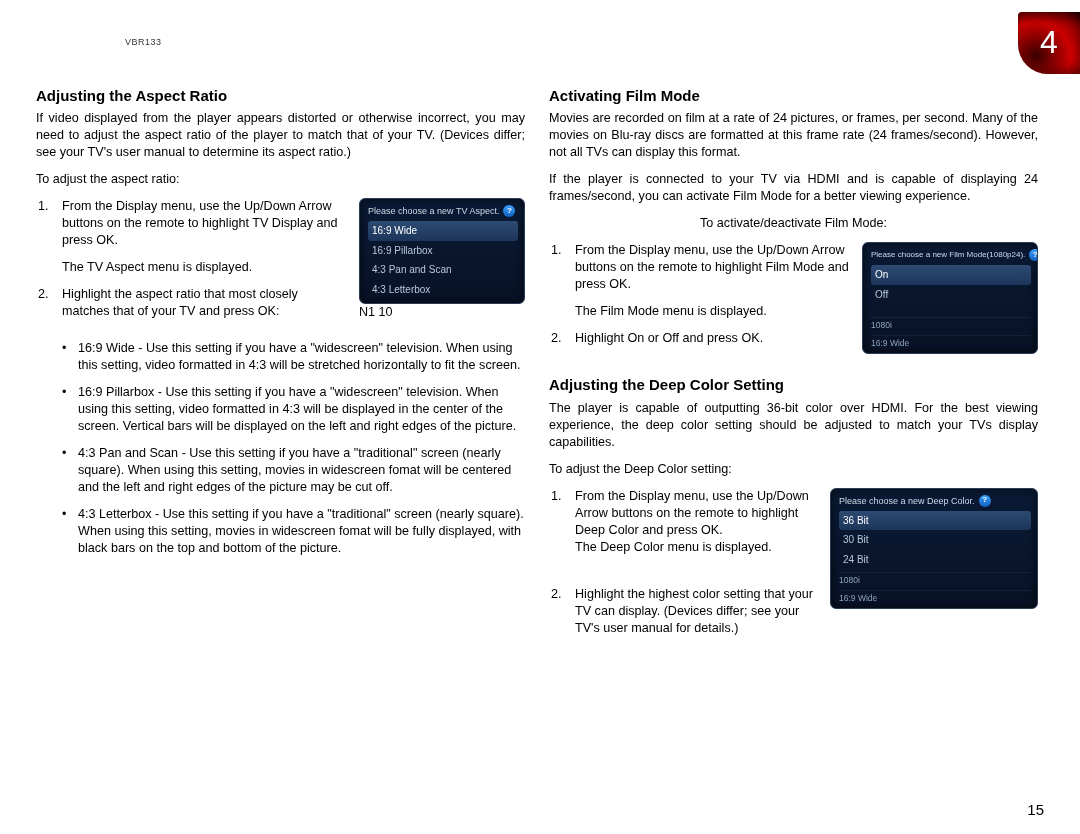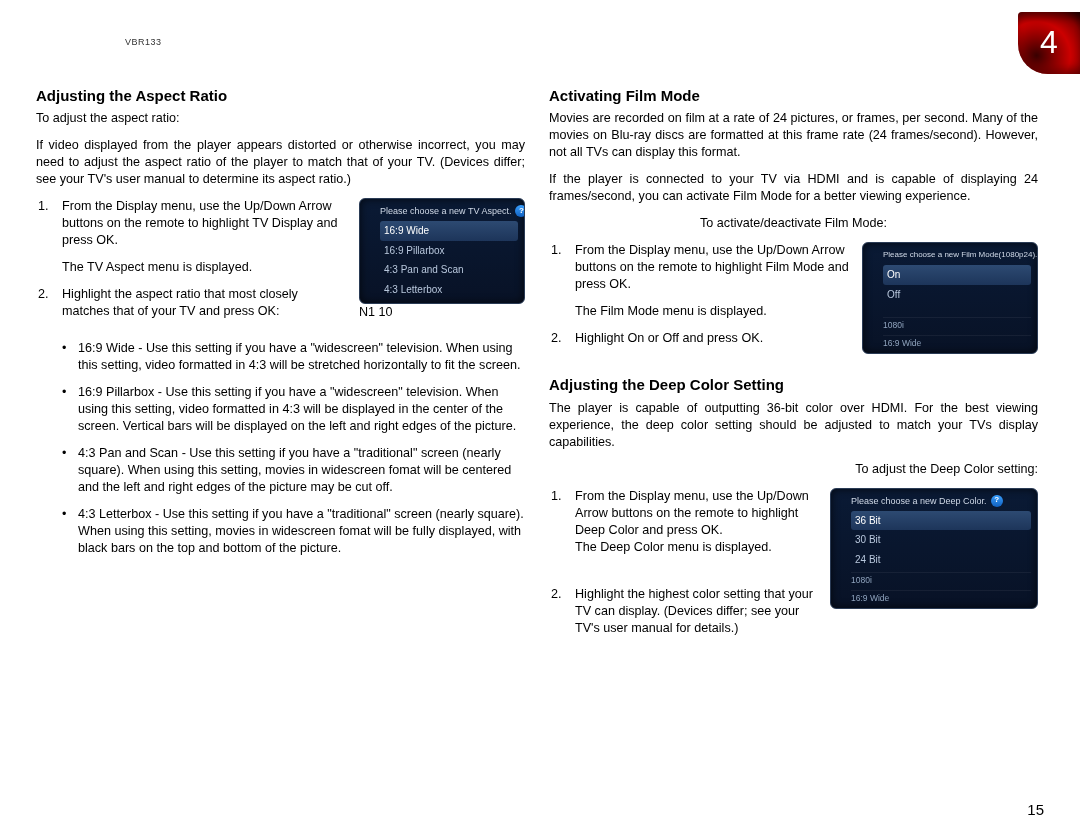--- a/index.html
+++ b/index.html
@@ -62,21 +62,21 @@
   .step-text { flex: 1; }
 
   
   .shot {
     width: 166px;
     border-radius: 6px;
     overflow: hidden;
     background: linear-gradient(180deg,#0a1a35 0%, #081226 100%);
     color: #dfe6ee;
     font-size: 9px;
-    padding: 6px 6px 4px 20px;
+    padding: 6px 6px 4px 8px;
     box-shadow: inset 0 0 8px rgba(0,0,0,.7);
     border: 1px solid #2a3b55;
     font-family: Arial, sans-serif;
   }
   .shot .title-row { display:flex; align-items:center; gap:4px; margin-bottom:4px; font-size:9px; color:#cfd8e6; white-space:nowrap; }
   .shot .help { width:12px; height:12px; border-radius:50%; background:linear-gradient(#3aa0ff,#1060c0); display:flex; align-items:center; justify-content:center; color:#fff; font-weight:bold; font-size:8px; flex-shrink:0; }
   .shot .opt { padding:3px 4px; color:#b8c7dc; font-size:10px; }
   .shot .opt.sel { background:linear-gradient(#2d4a72,#1d355a); border-radius:3px; color:#fff; }
   .shot-wrap { position:relative; }
   .side1 { top:74px; } .side2 { top:92px; }
@@ -95,22 +95,22 @@
 <div class="model">VBR133</div>
 
 <div class="page-tab">
   <span>4</span>
 </div>
 
 <div class="columns">
 
   <div class="col">
     <div class="h">Adjusting the Aspect Ratio</div>
+    <p>If video displayed from the player appears distorted or otherwise incorrect, you may need to adjust the aspect ratio of the player to match that of your TV. (Devices differ; see your TV's user manual to determine its aspect ratio.)</p>
     <p style="text-align:left;">To adjust the aspect ratio:</p>
-    <p>If video displayed from the player appears distorted or otherwise incorrect, you may need to adjust the aspect ratio of the player to match that of your TV. (Devices differ; see your TV's user manual to determine its aspect ratio.)</p>
 
     <div class="step-wrap">
       <div class="step-text">
         <ol>
           <li><span class="num">1.</span>
             <span>From the Display menu, use the </span><b>Up/Down Arrow</b><span> buttons on the remote to highlight </span><b>TV Display</b><span> and press </span><b>OK</b><span>.</span>
             <p style="margin-top:10px;text-align:left;">The TV Aspect menu is displayed.</p>
           </li>
           <li style="margin-top:4px;"><span class="num">2.</span>
             <span>Highlight the aspect ratio that most closely matches that of your TV and press </span><b>OK</b><span>:</span>
@@ -167,21 +167,21 @@
         <div class="opt sel">On</div>
         <div class="opt">Off</div>
         <div style="height:10px;"></div>
         <div class="bottom-row">1080i</div>
         <div class="bottom-row">16:9 Wide</div>
       </div>
     </div>
 
     <div class="h" style="margin-top:18px;">Adjusting the Deep Color Setting</div>
     <p>The player is capable of outputting 36-bit color over HDMI. For the best viewing experience, the deep color setting should be adjusted to match your TVs display capabilities.</p>
-    <p style="text-align:right;">To adjust the Deep Color setting:</p>
+    <p style="text-align:left;">To adjust the Deep Color setting:</p>
 
     <div class="step-wrap">
       <div class="step-text">
         <ol>
           <li><span class="num">1.</span>
             <span>From the Display menu, use the </span><b>Up/Down Arrow</b><span> buttons on the remote to highlight </span><b>Deep Color</b><span> and press </span><b>OK</b><span>.</span>
             <p style="text-align:left;">The Deep Color menu is displayed.</p>
           </li>
           <li style="margin-top:30px;"><span class="num">2.</span>
             <span>Highlight the highest color setting that your TV can display. (Devices differ; see your TV's user manual for details.)</span>

